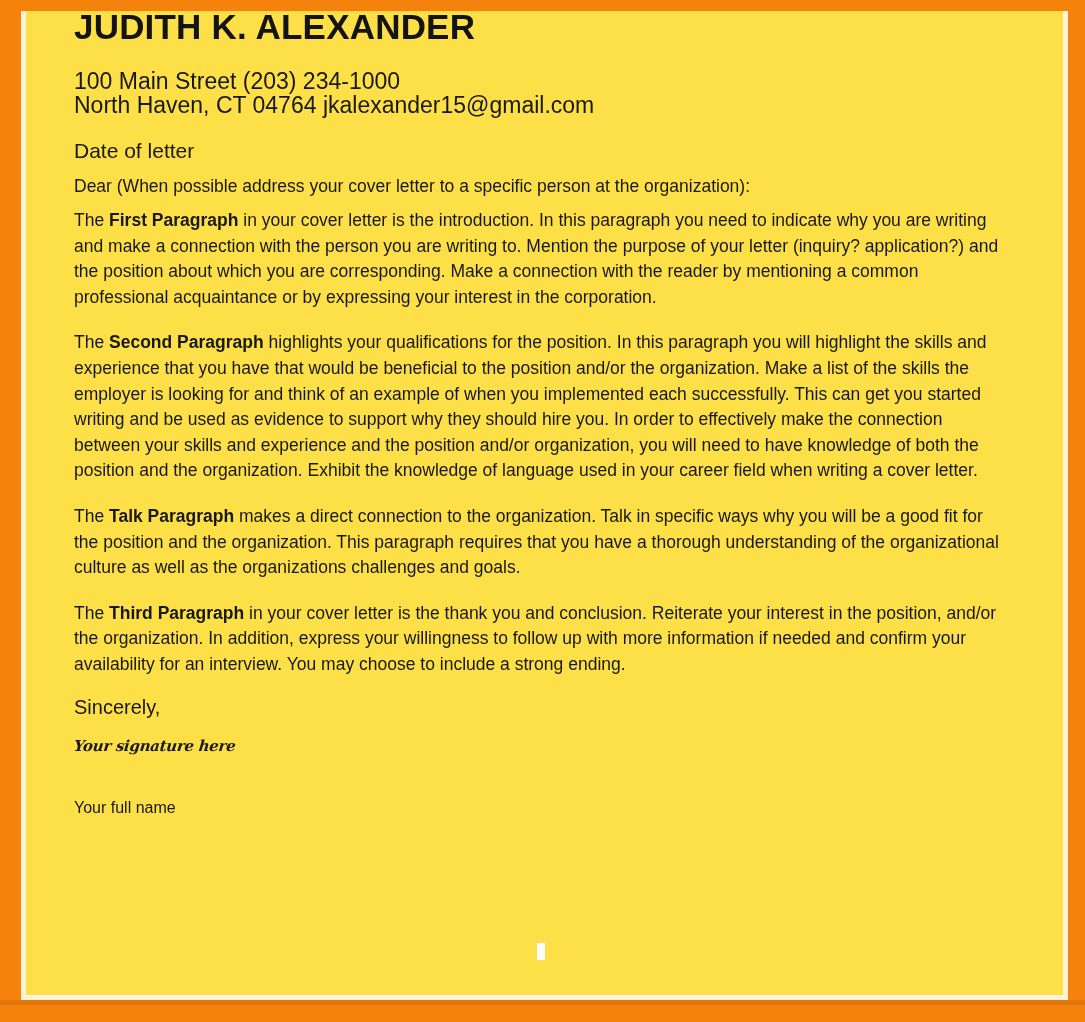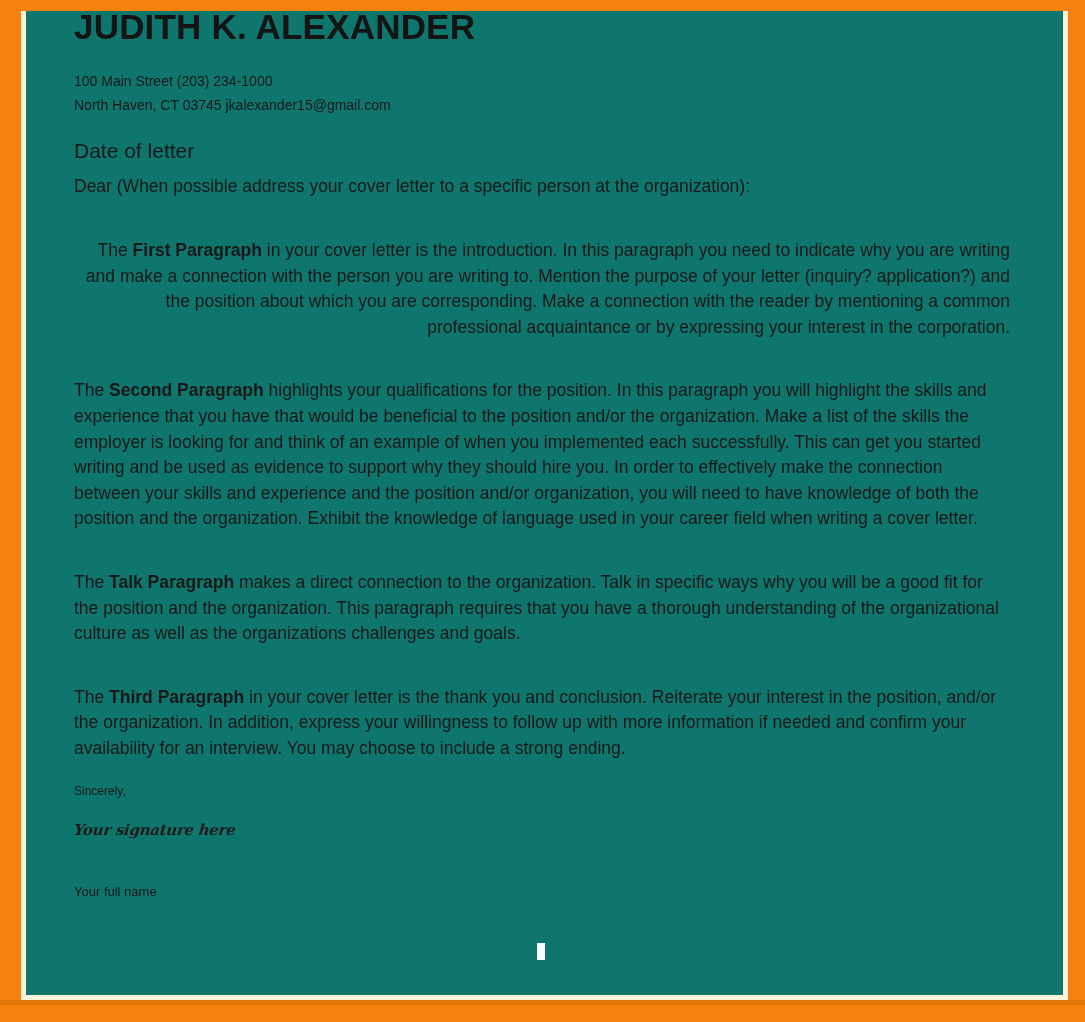--- a/index.html
+++ b/index.html
@@ -13,21 +13,21 @@
     background: #ffffff;
     font-family: "Liberation Sans", sans-serif;
     overflow: hidden;
   }
 
   
   .page-frame {
     position: relative;
     width: 1085px;
     height: 1022px;
-    background: #0f766e;
+    background: #fde047;
     box-sizing: border-box;
   }
   .border-band {
     position: absolute;
     background: #f5820d;
   }
   .border-top {
     left: 0; top: 0; width: 1085px; height: 11px;
   }
   .border-left {
@@ -67,69 +67,69 @@
     font-weight: bold;
     letter-spacing: 0.2px;
     line-height: 1.0;
     margin: 0;
     padding-top: 9px;
     color: #141414;
   }
 
   .address-block {
     margin-top: 25px;
-    font-size: 14px;
+    font-size: 23px;
     line-height: 24px;
   }
   .address-line { display: block; }
 
   .date-line {
     margin-top: 22px;
     font-size: 21px;
     line-height: 24px;
   }
 
   .salutation {
     margin-top: 11px;
     font-size: 17.5px;
     line-height: 24px;
   }
 
   .body-para {
-    margin-top: 38px;
+    margin-top: 20px;
     font-size: 17.5px;
     line-height: 25.6px;
     text-align: left;
   }
   .body-para:first-of-type { margin-top: 0; }
 
   .lead-in { font-weight: bold; }
 
   .closing {
     margin-top: 16px;
-    font-size: 12px;
+    font-size: 20px;
     line-height: 24px;
   }
 
   .signature {
     margin-top: 18px;
     font-family: "DejaVu Serif", serif;
     font-style: italic;
     font-weight: bold;
     font-size: 15px;
     letter-spacing: -0.3px;
     transform: skewX(-6deg);
     transform-origin: left center;
     display: inline-block;
     color: #1b1b1b;
   }
 
   .full-name {
     margin-top: 41px;
-    font-size: 13px;
+    font-size: 16px;
     line-height: 24px;
   }
 
   
   .scan-artifact {
     position: absolute;
     left: 537px;
     top: 943px;
     width: 8px;
     height: 17px;
@@ -149,28 +149,28 @@
   <div class="stripe stripe-left"></div>
   <div class="stripe stripe-right"></div>
   <div class="stripe stripe-bottom"></div>
 
   <div class="letter">
 
     <h1 class="letter-title">JUDITH K. ALEXANDER</h1>
 
     <div class="address-block">
       <span class="address-line">100 Main Street (203) 234-1000</span>
-      <span class="address-line">North Haven, CT 03745 jkalexander15@gmail.com</span>
+      <span class="address-line">North Haven, CT 04764 jkalexander15@gmail.com</span>
     </div>
 
     <div class="date-line">Date of letter</div>
 
     <div class="salutation">Dear (When possible address your cover letter to a specific person at the organization):</div>
 
-    <p class="body-para" style="margin-top:40px;text-align:right;">
+    <p class="body-para" style="margin-top:10px;">
       <span>The </span><span class="lead-in">First Paragraph</span><span> in your cover letter is the introduction. In this paragraph you need to indicate why you are writing and make a connection with the person you are writing to. Mention the purpose of your letter (inquiry? application?) and the position about which you are corresponding. Make a connection with the reader by mentioning a common professional acquaintance or by expressing your interest in the corporation.</span>
     </p>
 
     <p class="body-para">
       <span>The </span><span class="lead-in">Second Paragraph</span><span> highlights your qualifications for the position. In this paragraph you will highlight the skills and experience that you have that would be beneficial to the position and/or the organization. Make a list of the skills the employer is looking for and think of an example of when you implemented each successfully. This can get you started writing and be used as evidence to support why they should hire you. In order to effectively make the connection between your skills and experience and the position and/or organization, you will need to have knowledge of both the position and the organization. Exhibit the knowledge of language used in your career field when writing a cover letter.</span>
     </p>
 
     <p class="body-para">
       <span>The </span><span class="lead-in">Talk Paragraph</span><span> makes a direct connection to the organization. Talk in specific ways why you will be a good fit for the position and the organization. This paragraph requires that you have a thorough understanding of the organizational culture as well as the organizations challenges and goals.</span>
     </p>

